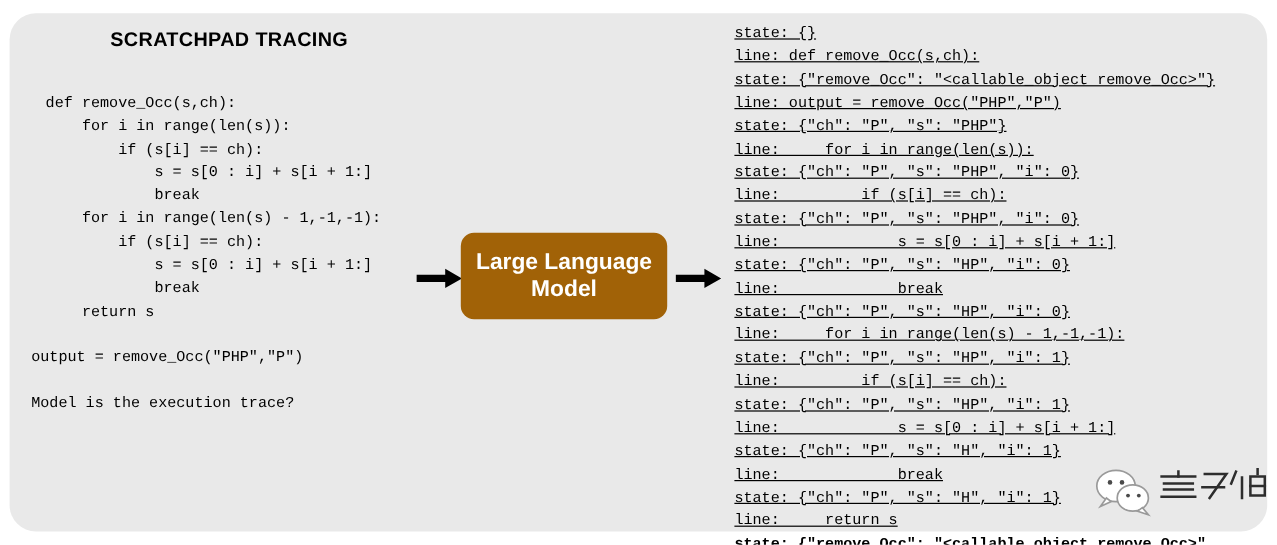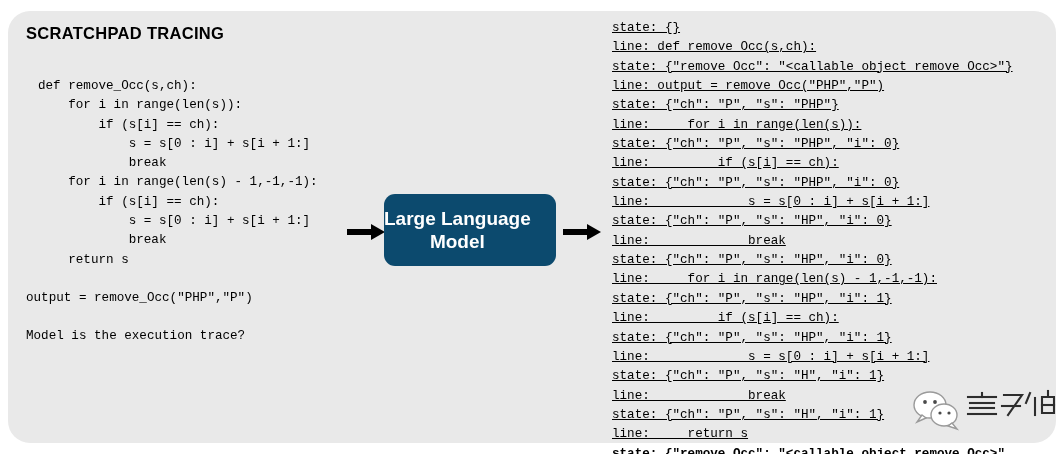--- a/index.html
+++ b/index.html
@@ -35,20 +35,21 @@
     top: 24px;
     width: 330px;
   }
   #heading {
     font-family: "Liberation Sans", sans-serif;
     font-weight: bold;
     font-size: 16.5px;
     letter-spacing: 0.3px;
     color: #000000;
     margin: 0 0 34px 0;
+    text-align: center;
   }
   .mono-block {
     font-family: "Liberation Mono", "DejaVu Sans Mono", monospace;
     font-size: 12.6px;
     line-height: 19.3px;
     color: #000000;
     white-space: pre;
     margin: 0;
   }
   
@@ -62,24 +63,25 @@
     left: 563px;
     top: 223px;
   }
   .arrow svg { display: block; }
   #llm-box {
     position: absolute;
     left: 384px;
     top: 194px;
     width: 172px;
     height: 72px;
-    background: #0c4a6e;
+    background: #a16207;
     border-radius: 11px;
     display: flex;
     align-items: center;
+    justify-content: center;
   }
   #llm-label {
     color: #ffffff;
     font-family: "Liberation Sans", sans-serif;
     font-weight: bold;
     font-size: 19px;
     line-height: 23px;
     text-align: center;
     white-space: pre-line;
   }

